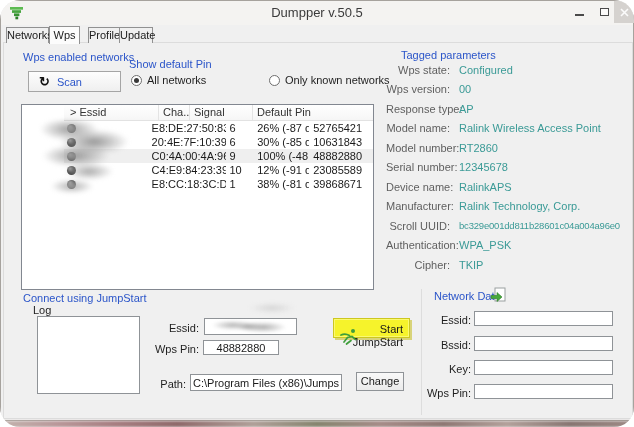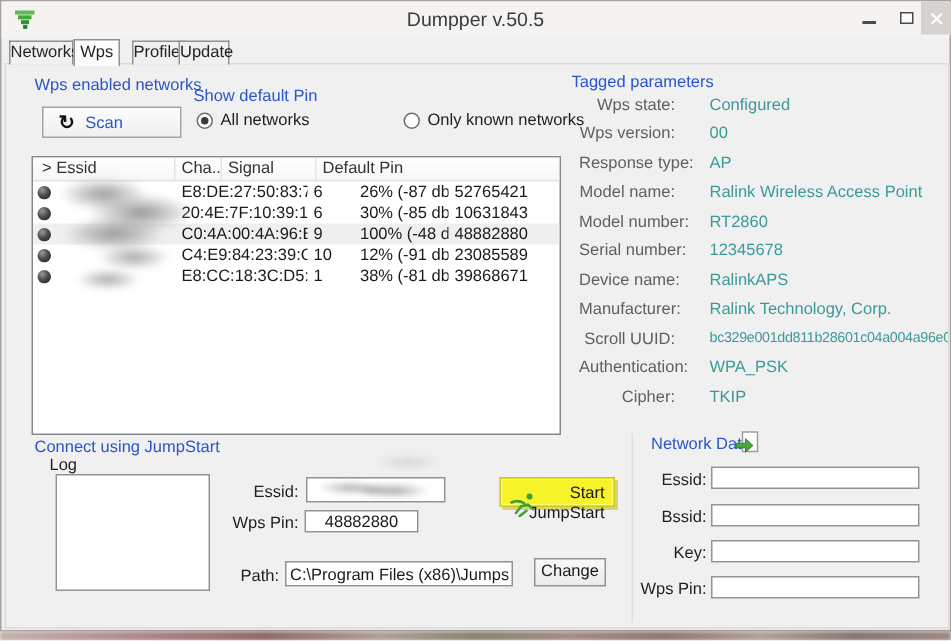--- a/index.html
+++ b/index.html
@@ -1,18 +1,18 @@
 <!DOCTYPE html>
 <html><head>
 <meta charset="utf-8">
 <style>
   * { margin:0; padding:0; box-sizing:border-box; }
   html,body { background:#fff; }
   body { font-family:"Liberation Sans", sans-serif; }
-  #stage { position:relative; width:634px; height:427px; overflow:hidden; background:#f0f0f0; }
+  #stage { position:relative; width:634px; height:427px; overflow:hidden; background:#f0f0f0;border-radius:20px; }
 
   
   .window { position:absolute; left:0; top:0; width:634px; height:421px;
             background:#f0f0f0; border:1px solid #a6a29d; }
   .titlebar { position:absolute; left:0; top:0; width:100%; height:24px; background:#f4f3f1; }
   .app-icon { position:absolute; left:8px; top:4px; width:16px; height:16px; }
   .title { position:absolute; left:0; top:0; width:100%; height:24px; line-height:24px;
            text-align:center; font-size:13px; color:#3b3b3b; }
   .winbtn { position:absolute; top:0; height:22px; display:flex; align-items:center; justify-content:center; }
   .btn-min { left:566px; width:24px; }
@@ -37,21 +37,21 @@
               background:linear-gradient(#fdfdfd,#efefef); border:1px solid #a5a5a5;
               display:flex; align-items:center; gap:7px; padding-left:10px; font-size:11px; cursor:default; }
   .scan-glyph { font-size:13px; color:#111; font-weight:bold; line-height:1; }
   .radio-row { position:absolute; display:flex; align-items:center; gap:5px; font-size:11px; color:#1e1e1e; }
   .radio { width:11px; height:11px; border:1px solid #6e6e6e; border-radius:50%; background:#fff;
            display:flex; align-items:center; justify-content:center; }
   .radio.checked::after { content:""; width:5px; height:5px; border-radius:50%; background:#3a3a3a; }
 
   
   .nettable { position:absolute; left:20px; top:103px; width:353px; height:186px;
-              background:#fff; border:1px solid #828790; overflow:hidden; }
+              background:#fff; border:1px solid #828790; overflow:hidden;padding-left:42px; }
   .thead { display:flex; height:16px; background:linear-gradient(#ffffff,#f6f6f6);
            border-bottom:1px solid #e2e2e2; font-size:11px; color:#333; }
   .th { line-height:15px; padding-left:4px; border-right:1px solid #e4e4e4; overflow:hidden; white-space:nowrap; }
   .trow { display:flex; height:14px; font-size:11px; color:#1a1a1a; align-items:center; }
   .trow.selected { background:#efefef; }
   .td { overflow:hidden; white-space:nowrap; line-height:14px; }
   .c-essid { width:95px; display:flex; align-items:center; }
   .c-bssid { width:88px; padding-left:4px; }
   .c-chan  { width:31px; padding-left:4px; }
   .c-sig   { width:63px; padding-left:4px; }
@@ -62,21 +62,21 @@
     background:
       radial-gradient(ellipse 42px 16px at 35% 12%, #9e9e9e 0%, rgba(160,160,160,0) 70%),
       radial-gradient(ellipse 50px 18px at 60% 28%, #969696 0%, rgba(160,160,160,0) 70%),
       radial-gradient(ellipse 48px 16px at 42% 46%, #9a9a9a 0%, rgba(160,160,160,0) 70%),
       radial-gradient(ellipse 34px 12px at 55% 66%, #aaaaaa 0%, rgba(170,170,170,0) 72%),
       radial-gradient(ellipse 30px 10px at 38% 85%, #ababab 0%, rgba(170,170,170,0) 72%);
     filter:blur(2px); }
 
   
   .params { position:absolute; left:385px; top:59px; width:246px; }
-  .prow { display:grid; grid-template-columns:64px 1fr; column-gap:23px; height:19.5px; align-items:center; }
+  .prow { display:grid; grid-template-columns:64px 1fr; column-gap:9px; height:19.5px; align-items:center; }
   .plabel { font-size:11px; color:#5f5f5f; text-align:right; white-space:nowrap; }
   .pvalue { font-size:11px; color:#3a9a96; white-space:nowrap; overflow:hidden; }
   .pvalue.small { font-size:9.5px; letter-spacing:-0.2px; }
 
   
   .logbox { position:absolute; left:36px; top:315px; width:103px; height:78px;
             background:#fff; border:1px solid #8f9397; }
   .flabel { position:absolute; font-size:11px; color:#1e1e1e; text-align:right; white-space:nowrap; }
   .tbox { position:absolute; background:#fff; border:1px solid #8f9397; font-size:11px;
           font-family:"Liberation Sans", sans-serif; color:#1a1a1a; padding:0 2px; }
@@ -214,21 +214,21 @@
           </div>
         <div class="td c-bssid">E8:CC:18:3C:D5:B3</div>
         <div class="td c-chan">1</div>
         <div class="td c-sig">38% (-81 dbm)</div>
         <div class="td c-pin">39868671</div>
       </div>
 
       <div class="essid-blur"></div>
     </div>
 
-    <div class="heading" style="left:380px; top:48px;">Tagged parameters</div>
+    <div class="heading" style="left:400px; top:48px;">Tagged parameters</div>
     <div class="params">
       <div class="prow">
           <span class="plabel">Wps state:</span>
           <span class="pvalue">Configured</span>
         </div>
       <div class="prow">
           <span class="plabel">Wps version:</span>
           <span class="pvalue">00</span>
         </div>
       <div class="prow">

